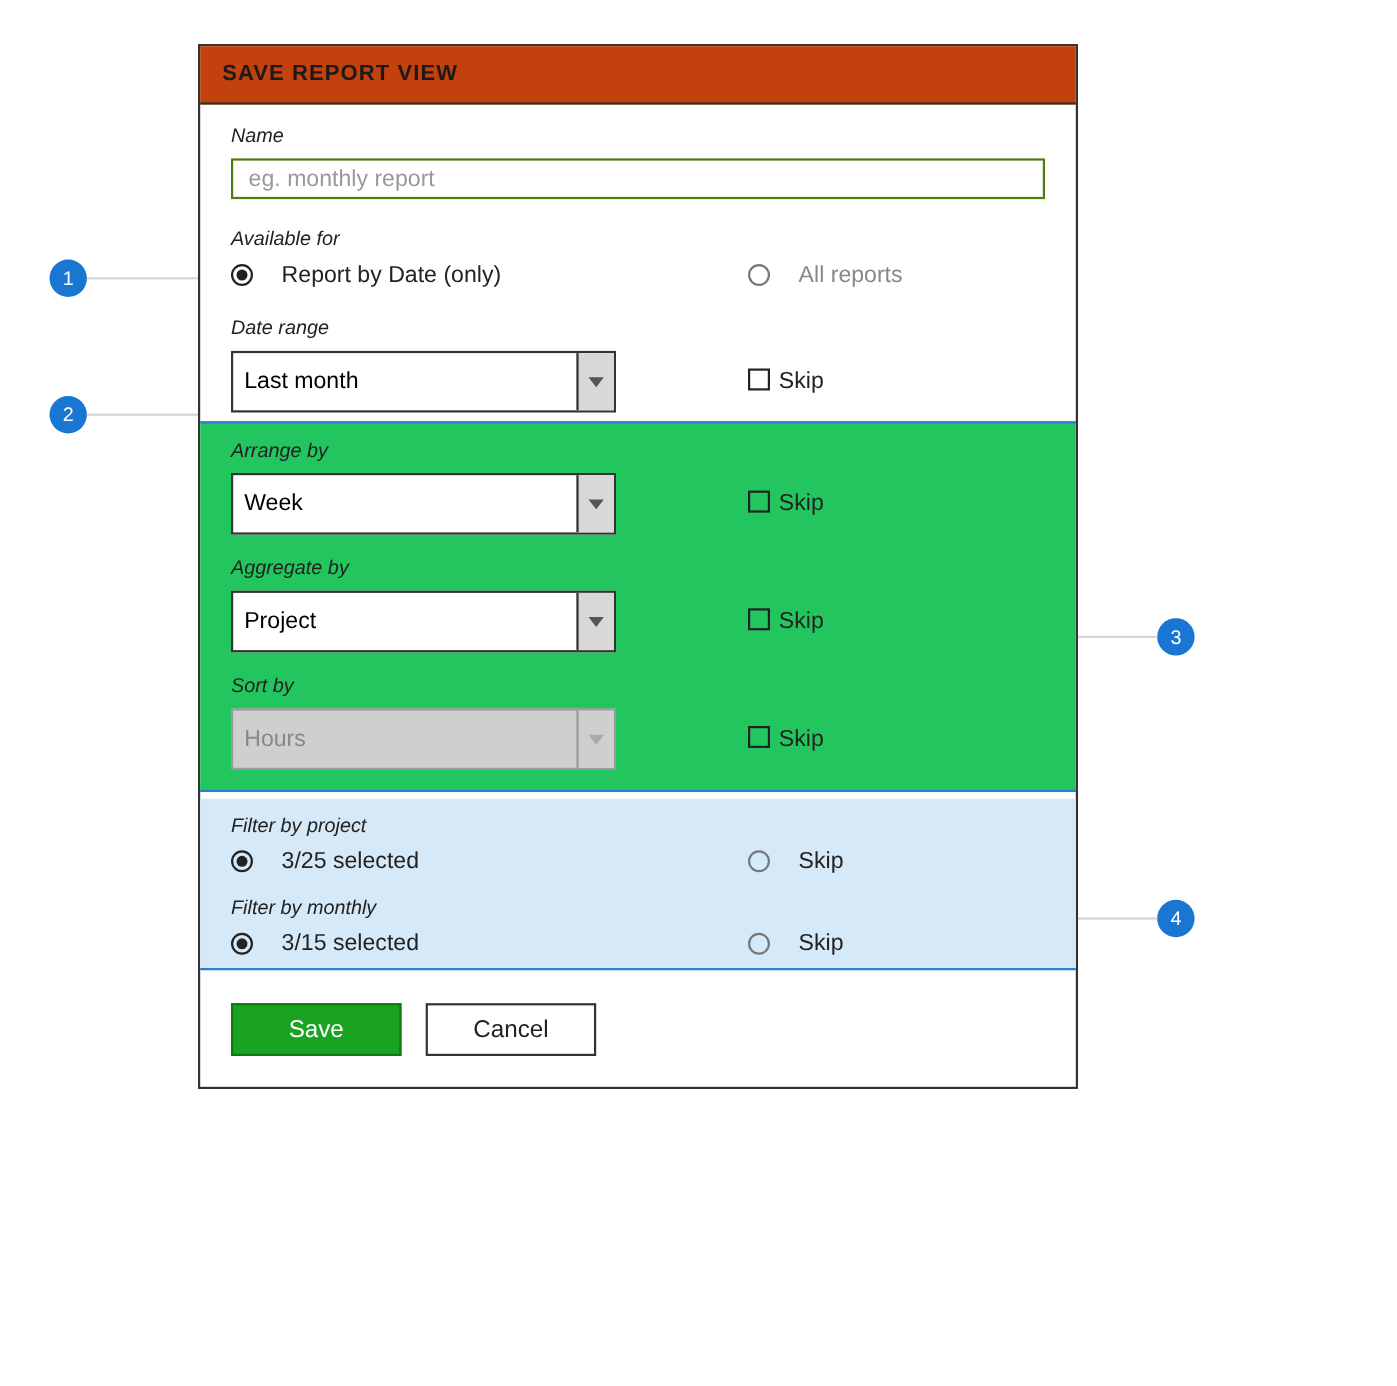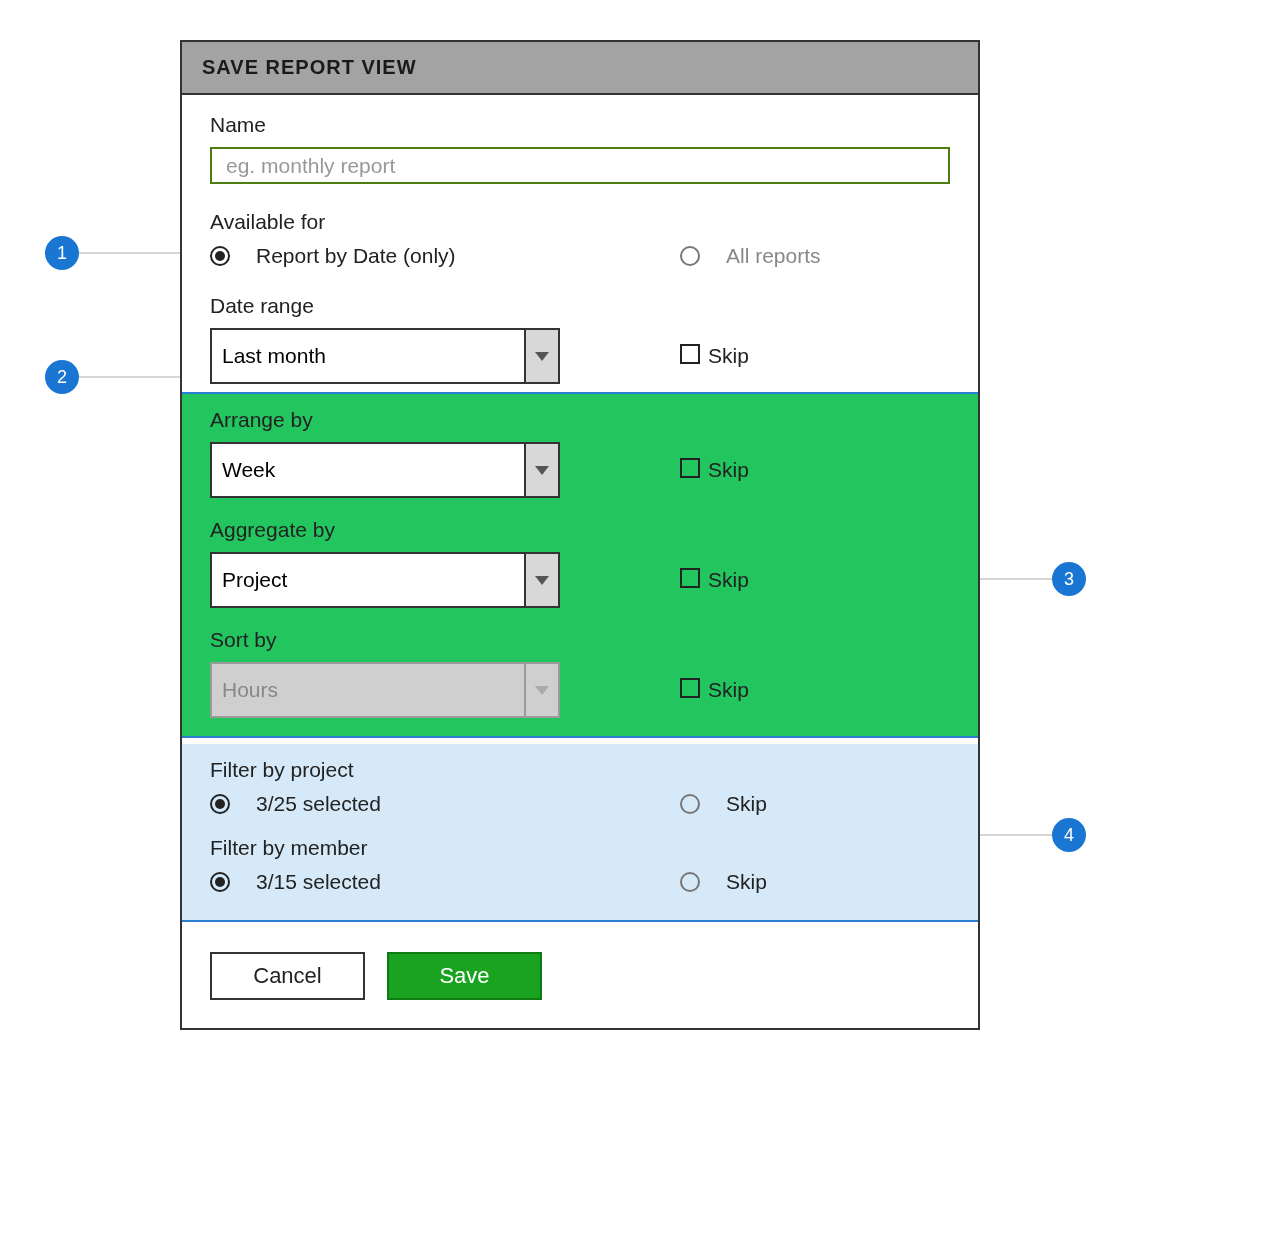--- a/index.html
+++ b/index.html
@@ -12,36 +12,37 @@
   }
   .dialog {
     position: absolute;
     left: 180px;
     top: 40px;
     width: 800px;
     border: 2px solid #333;
     background: #fff;
   }
   .dialog-header {
-    background: #a3a3a3;
+    background: #c2410c;
     border-bottom: 2px solid #333;
     padding: 14px 20px;
     font-size: 20px;
     font-weight: 700;
     letter-spacing: 1px;
     color: #1a1a1a;
   }
   .section {
     padding: 18px 28px 8px 28px;
   }
   .field-label {
-    font-size: 21px;
+    font-size: 18px;
     color: #222;
     margin-bottom: 10px;
     display: block;
+    font-style: italic;
   }
   .text-input {
     width: 100%;
     height: 37px;
     border: 2px solid #4d7c0f;
     font-size: 21px;
     padding: 0 14px;
     color: #222;
   }
   .text-input::placeholder { color: #999; }
@@ -115,21 +116,21 @@
   }
   .blue-block {
     background: #22c55e;
     border-top: 2px solid #2a7fd4;
     border-bottom: 2px solid #2a7fd4;
     padding: 14px 28px 18px 28px;
   }
   .blue-block2 {
     background: #d6e9f8;
     border-bottom: 2px solid #2a7fd4;
-    padding: 14px 28px 26px 28px;
+    padding: 14px 28px 10px 28px;
     margin-top: 6px;
   }
   .sub-group { margin-bottom: 20px; }
   .sub-group:last-child { margin-bottom: 0; }
   .footer {
     padding: 30px 28px 28px 28px;
     display: flex;
     gap: 22px;
   }
   .btn {
@@ -286,43 +287,43 @@
         </div>
         <div class="right">
           <div class="radio-pair">
             <span class="radio-outer empty"></span>
             <span class="radio-label">Skip</span>
           </div>
         </div>
       </div>
     </div>
     <div class="sub-group">
-      <div class="field-label">Filter by member</div>
+      <div class="field-label">Filter by monthly</div>
       <div class="row-two">
         <div class="left">
           <div class="radio-pair">
             <span class="radio-outer">
                 <span class="radio-dot"></span>
               </span>
             <span class="radio-label">3/15 selected</span>
           </div>
         </div>
         <div class="right">
           <div class="radio-pair">
             <span class="radio-outer empty"></span>
             <span class="radio-label">Skip</span>
           </div>
         </div>
       </div>
     </div>
   </div>
 
   <div class="footer">
+    <div class="btn btn-save">Save</div>
     <div class="btn btn-cancel">Cancel</div>
-    <div class="btn btn-save">Save</div>
   </div>
 </div>
 
 <div class="callout" style="left:45px; top:236px;">1</div>
 <div class="callout-line" style="left:79px; top:252px; width:101px;"></div>
 
 <div class="callout" style="left:45px; top:360px;">2</div>
 <div class="callout-line" style="left:79px; top:376px; width:101px;"></div>
 
 <div class="callout" style="left:1052px; top:562px;">3</div>

